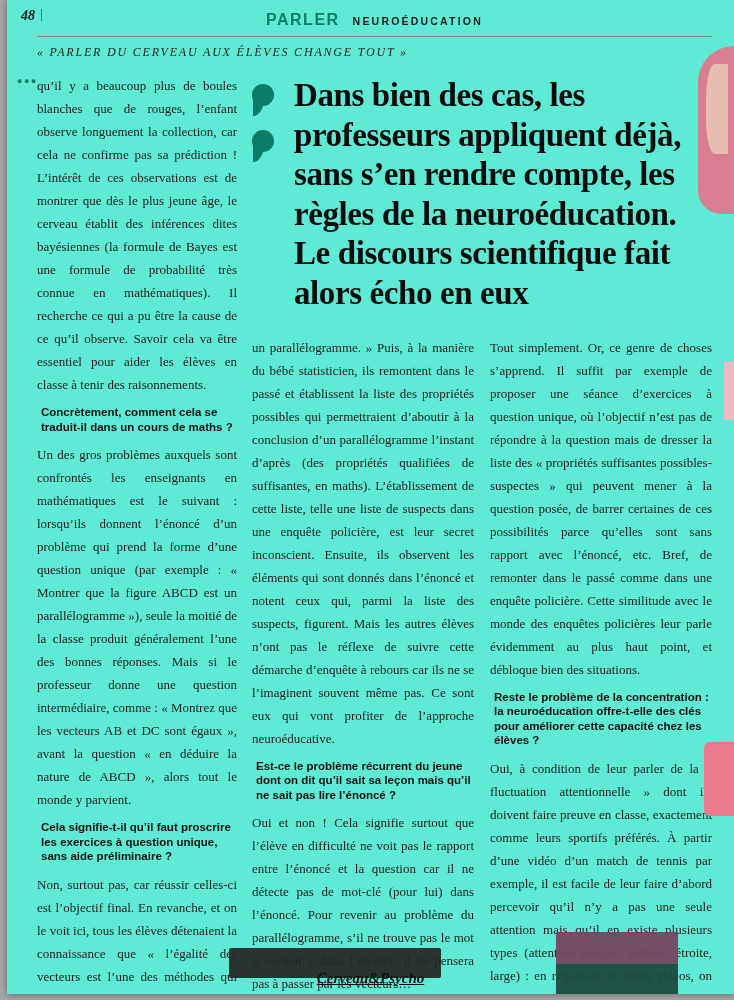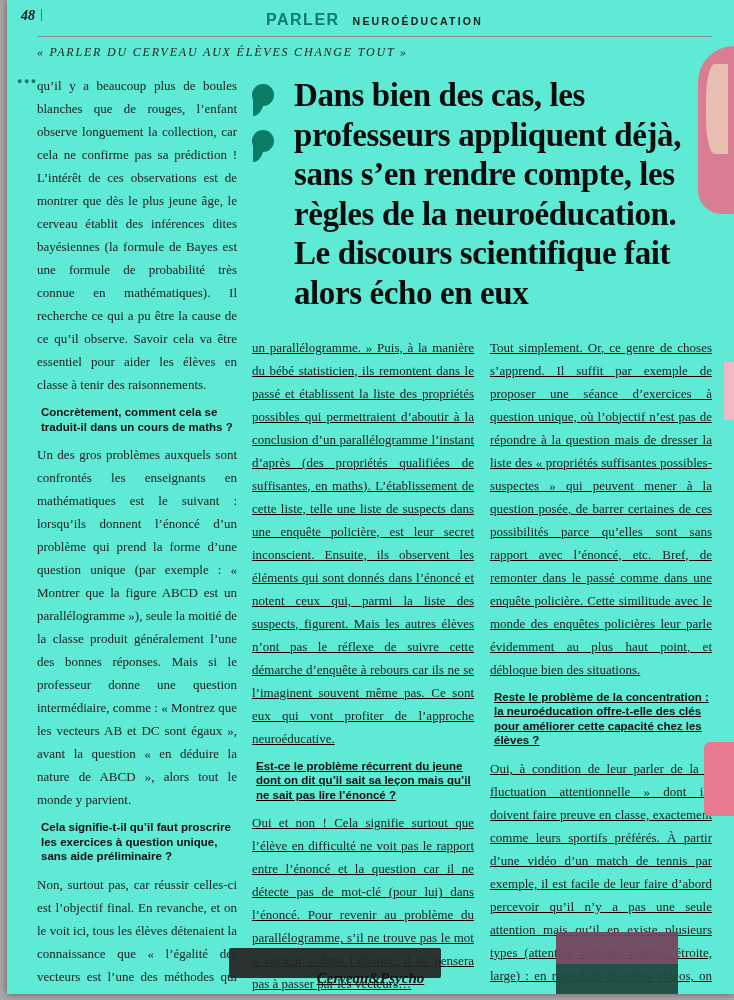--- a/index.html
+++ b/index.html
@@ -80,21 +80,21 @@
     content: ""; position: absolute; left: 1px; top: 15px;
     width: 11px; height: 17px; background: #0d7c67;
     border-radius: 0 0 100% 0;
   }
   .quote-text {
     font: bold 33px/1.2 "Liberation Serif", serif;
     letter-spacing: -0.4px; color: #0c0c0c;
   }
 
   .two-cols { display: flex; gap: 16px; flex: 1; min-width: 0; overflow: hidden; }
-  .col-mid, .col-right { flex: 1; min-width: 0; text-decoration: underline; }
+  .col-mid, .col-right { flex: 1; min-width: 0; }
 
   
   .footer {
     position: absolute; left: 0; right: 0; bottom: 7px;
     text-align: center;
   }
   .footer-logo { font: bold italic 15px "Liberation Serif", serif; color: #111; text-decoration: underline; }
   .footer-issue {
     font: 7.5px "Liberation Sans", sans-serif;
     letter-spacing: .6px; color: #333; margin-top: 2px;

